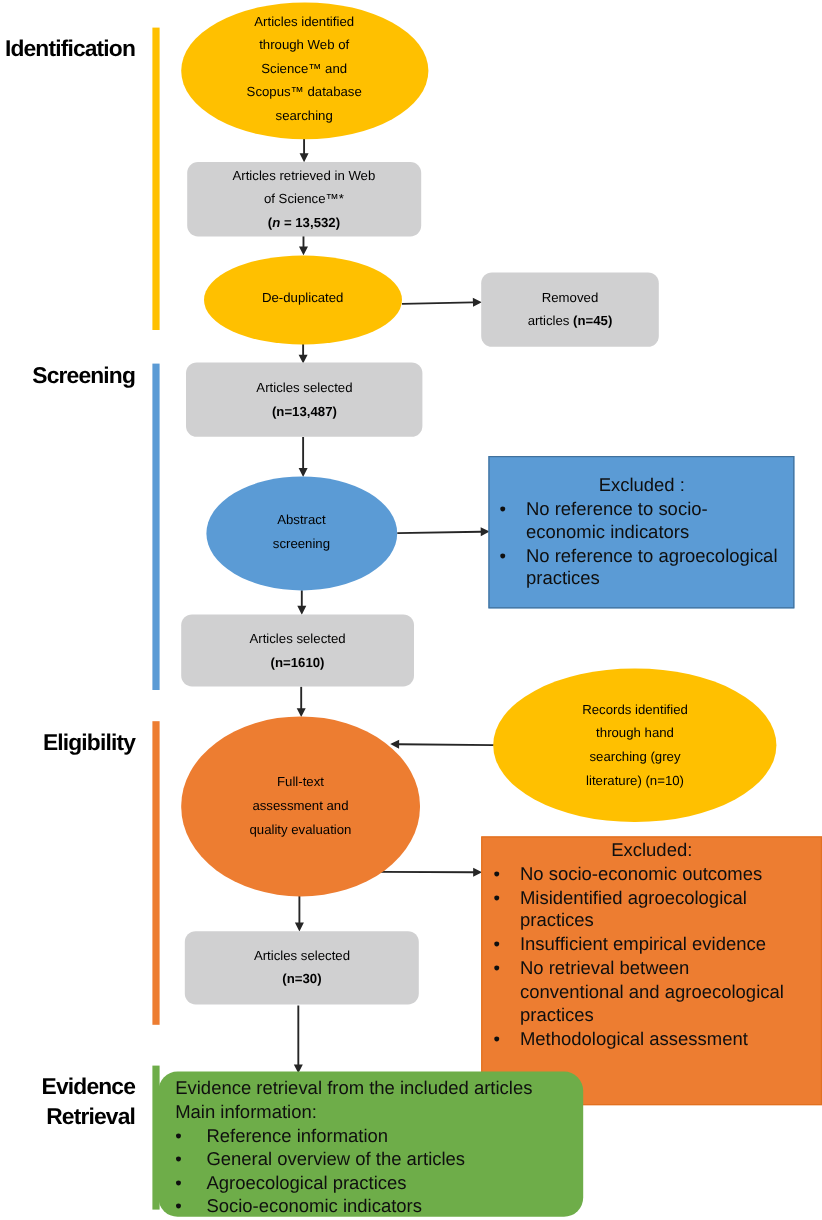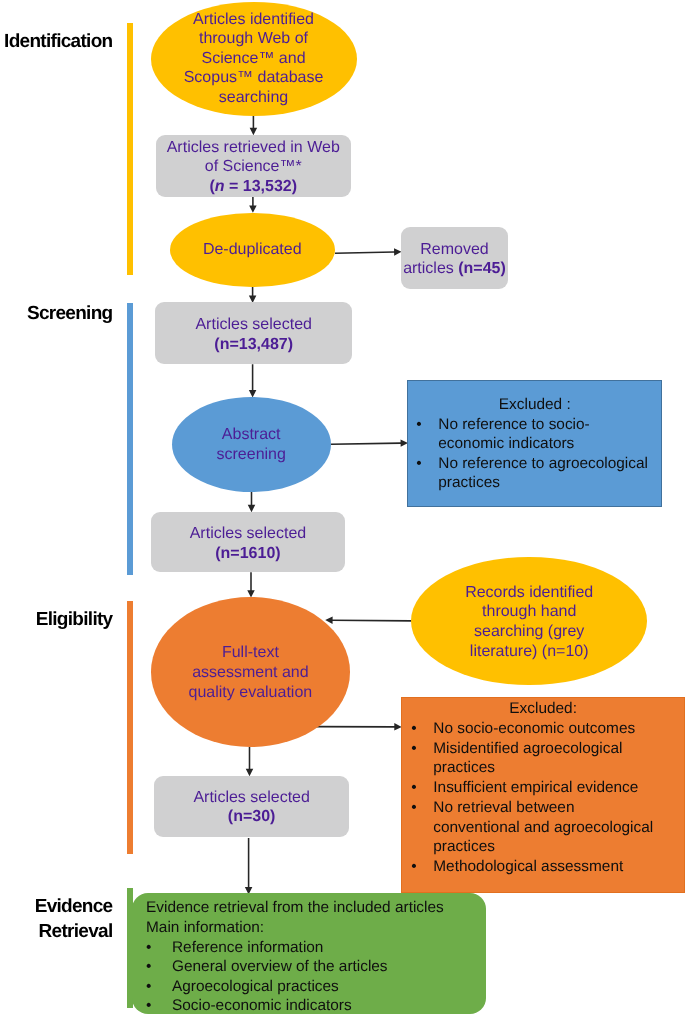--- a/index.html
+++ b/index.html
@@ -10,22 +10,22 @@
        text-rendering:geometricPrecision;}
 
   .stage-label{position:absolute;font-weight:bold;font-size:19px;transform:translateZ(0);
        text-align:right;line-height:25px;color:#000;letter-spacing:-0.7px;}
   .stage-bar{position:absolute;width:6px;border-radius:0;}
 
   .shape{position:absolute;box-sizing:border-box;}
   .ellipse{border-radius:50%;}
   .rrect{border-radius:9px;}
 
-  .txt{position:absolute;left:0;right:0;text-align:center;font-size:16px;transform:translateZ(0);
-       line-height:19.65px;color:#4c1d95;}
+  .txt{position:absolute;left:0;right:0;text-align:center;font-size:11px;transform:translateZ(0);
+       line-height:19.65px;color:#000000;}
   .blk{position:absolute;font-size:15.4px;transform:translateZ(0);line-height:19.4px;color:#0f0f0f;}
   svg.links{position:absolute;left:0;top:0;width:685px;height:1017px;
        pointer-events:none;overflow:visible;}
   .bullet-row{display:flex;}
   .bullet-dot{width:22px;flex:0 0 22px;text-align:left;}
 </style>
 </head>
 <body>
 
 <div class="stage-bar" style="left:127px;top:23px;height:252px;background:#FFC000;"></div>
@@ -77,21 +77,21 @@
     <div style="font-weight:bold;"><span>(</span><span style="font-style:italic;">n</span><span> = 13,532)</span></div>
   </div>
 </div>
 
 <div class="shape ellipse" style="left:169.5px;top:212.7px;width:165.5px;height:74.8px;background:#FFC000;">
   <div class="txt" style="top:27.5px;">
     <div>De-duplicated</div>
   </div>
 </div>
 
-<div class="shape rrect" style="left:401px;top:226.8px;width:107px;height:62.2px;background:#D0D0D1;">
+<div class="shape rrect" style="left:401px;top:226.8px;width:148px;height:62.2px;background:#D0D0D1;">
   <div class="txt" style="top:12.8px;">
     <div>Removed</div>
     <div><span>articles </span><span style="font-weight:bold;">(n=45)</span></div>
   </div>
 </div>
 
 <div class="shape rrect" style="left:155.1px;top:302.3px;width:197.2px;height:61.6px;background:#D0D0D1;">
   <div class="txt" style="top:13px;">
     <div>Articles selected</div>
     <div style="font-weight:bold;">(n=13,487)</div>
@@ -136,21 +136,21 @@
 
 <div class="shape ellipse" style="left:411.4px;top:556.8px;width:235.6px;height:128.4px;background:#FFC000;">
   <div class="txt" style="top:26px;">
     <div>Records identified</div>
     <div>through hand</div>
     <div>searching (grey</div>
     <div>literature) (n=10)</div>
   </div>
 </div>
 
-<div class="shape" style="left:401.3px;top:696.7px;width:283.7px;height:196px;background:#ED7D31;border:1px solid #E2701F;">
+<div class="shape" style="left:401.3px;top:696.7px;width:283.7px;height:224px;background:#ED7D31;border:1px solid #E2701F;">
   <div class="blk" style="left:0;right:0;top:1.6px;line-height:19.7px;">
     <div style="text-align:center;">Excluded:</div>
     <div class="bullet-row" style="padding-left:9px;">
       <span class="bullet-dot">•</span>
       <span><span>No socio-economic outcomes</span></span>
     </div>
     <div class="bullet-row" style="padding-left:9px;">
       <span class="bullet-dot">•</span>
       <span><span>Misidentified agroecological</span><br><span>practices</span></span>
     </div>

